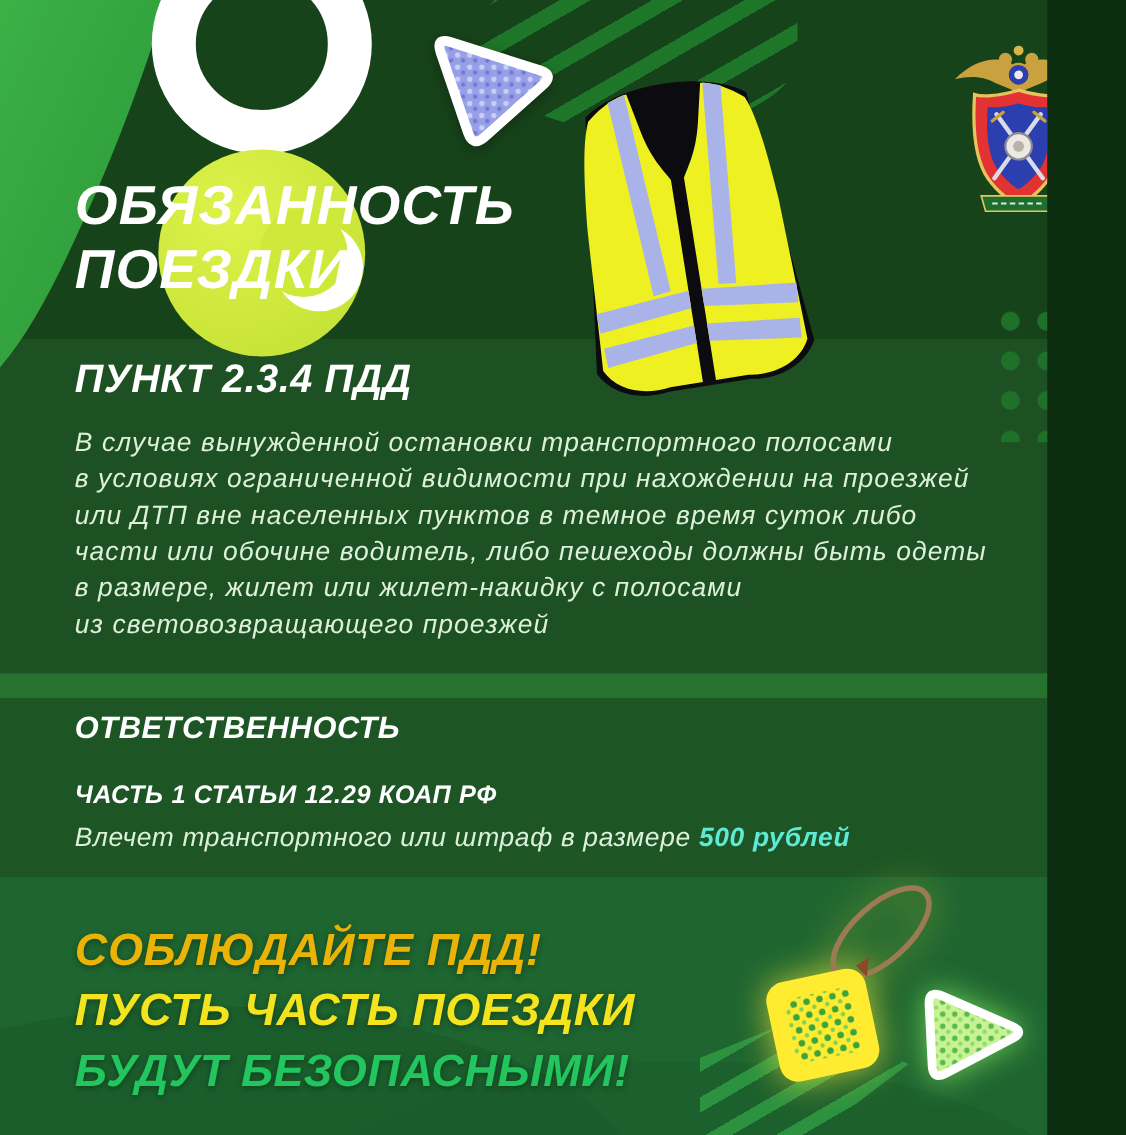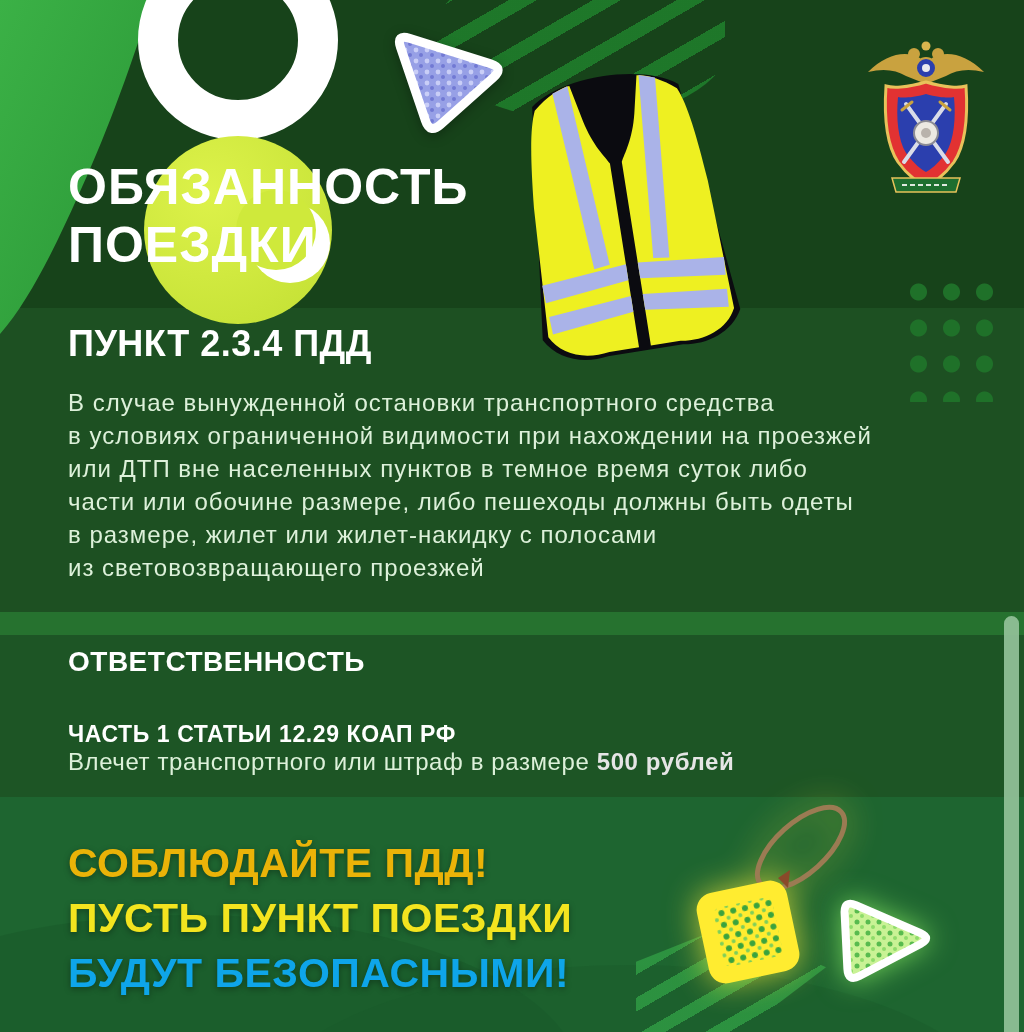--- a/index.html
+++ b/index.html
@@ -1,17 +1,17 @@
 <!DOCTYPE html>
 <html><head>
 <meta charset="utf-8">
 <style>
   html,body{margin:0;padding:0;background:#0c2d10;}
-  .poster{position:relative;width:1024px;height:1032px;overflow:hidden;
-    background:#17431a;font-family:"Liberation Sans",sans-serif;}
+  .poster{position:relative;width:952px;height:1032px;overflow:hidden;
+    background:#17431a;font-family:"Liberation Sans",sans-serif;font-style:italic;}
   .poster *{box-sizing:border-box;}
   .abs{position:absolute;}
   
   .band-rule{left:0;top:308px;width:1024px;height:304px;background:#1d5022;}
   .band-strip{left:0;top:612px;width:1024px;height:23px;background:#26722f;}
   .band-liability{left:0;top:635px;width:1024px;height:162px;background:#1d5525;}
   .band-footer{left:0;top:797px;width:1024px;height:235px;background:#1e6530;overflow:hidden;}
   .wave{position:absolute;border-radius:50%;background:#1a5a2a;}
   .wave1{left:-200px;top:118px;width:780px;height:330px;opacity:.55;}
   .wave2{left:250px;top:168px;width:760px;height:320px;opacity:.4;}
@@ -26,28 +26,28 @@
     background-image:radial-gradient(circle,#1f7129 8px,transparent 9px);
     background-size:33px 36px;background-position:4px 4px;}
   .edge-strip{left:1004px;top:616px;width:15px;height:416px;background:#8fbf96;
     border-radius:8px 8px 0 0;opacity:.95;}
   
   .t{position:absolute;left:68px;color:#fff;}
   .h1{top:158px;font-size:50px;line-height:58px;font-weight:bold;letter-spacing:1px;}
   .h2-rule{top:323px;font-size:36px;font-weight:bold;letter-spacing:.5px;}
   .body-text{top:386px;font-size:24px;line-height:33px;letter-spacing:1px;color:#ddf1da;}
   .h2-liab{top:646px;font-size:28px;font-weight:bold;letter-spacing:.5px;}
-  .law-ref{top:709px;font-size:23px;font-weight:bold;letter-spacing:.6px;margin-top:12px;}
+  .law-ref{top:709px;font-size:23px;font-weight:bold;letter-spacing:.6px;}
   .penalty{top:748px;font-size:24px;letter-spacing:.6px;color:#ddf1da;}
-  .penalty .amount{color:#e5e5e5;font-weight:bold;}
+  .penalty .amount{color:#5eead4;font-weight:bold;}
   .footer-line{font-size:41px;line-height:55px;font-weight:bold;letter-spacing:.5px;
     text-shadow:0 2px 6px rgba(0,0,0,.35);}
   .fl1{top:836px;color:#eab308;}
   .fl2{top:891px;color:#f3e41f;}
-  .fl3{top:946px;color:#0ea5e9;}
+  .fl3{top:946px;color:#22c55e;}
   
   .decor-top{left:0;top:0;width:1024px;height:360px;pointer-events:none;}
   .vest{left:486px;top:64px;width:276px;height:300px;}
   .tri-blue{left:380px;top:14px;width:134px;height:126px;
     filter:drop-shadow(0 3px 6px rgba(0,0,0,.3));}
   .emblem{left:862px;top:38px;width:128px;height:156px;}
   .keychain{left:686px;top:796px;width:190px;height:192px;
     filter:drop-shadow(0 0 16px rgba(255,238,60,.7));}
   .tri-green{left:832px;top:886px;width:112px;height:108px;
     filter:drop-shadow(0 0 14px rgba(140,240,100,.75));}
@@ -169,31 +169,31 @@
   </svg>
 
   <div class="t h1">
     <div>ОБЯЗАННОСТЬ</div>
     <div>ПОЕЗДКИ</div>
   </div>
 
   <div class="t h2-rule">ПУНКТ 2.3.4 ПДД</div>
 
   <div class="t body-text">
-    <div>В случае вынужденной остановки транспортного средства</div>
+    <div>В случае вынужденной остановки транспортного полосами</div>
     <div>в условиях ограниченной видимости при нахождении на проезжей</div>
     <div>или ДТП вне населенных пунктов в темное время суток либо</div>
-    <div>части или обочине размере, либо пешеходы должны быть одеты</div>
+    <div>части или обочине водитель, либо пешеходы должны быть одеты</div>
     <div>в размере, жилет или жилет-накидку с полосами</div>
     <div>из световозвращающего проезжей</div>
   </div>
 
   <div class="t h2-liab">ОТВЕТСТВЕННОСТЬ</div>
   <div class="t law-ref">ЧАСТЬ 1 СТАТЬИ 12.29 КОАП РФ</div>
   <div class="t penalty">
     <span>Влечет транспортного или штраф в размере </span><span class="amount">500 рублей</span>
   </div>
 
   <div class="t footer-line fl1">СОБЛЮДАЙТЕ ПДД!</div>
-  <div class="t footer-line fl2">ПУСТЬ ПУНКТ ПОЕЗДКИ</div>
+  <div class="t footer-line fl2">ПУСТЬ ЧАСТЬ ПОЕЗДКИ</div>
   <div class="t footer-line fl3">БУДУТ БЕЗОПАСНЫМИ!</div>
 
 </div>
 
 </body></html>

